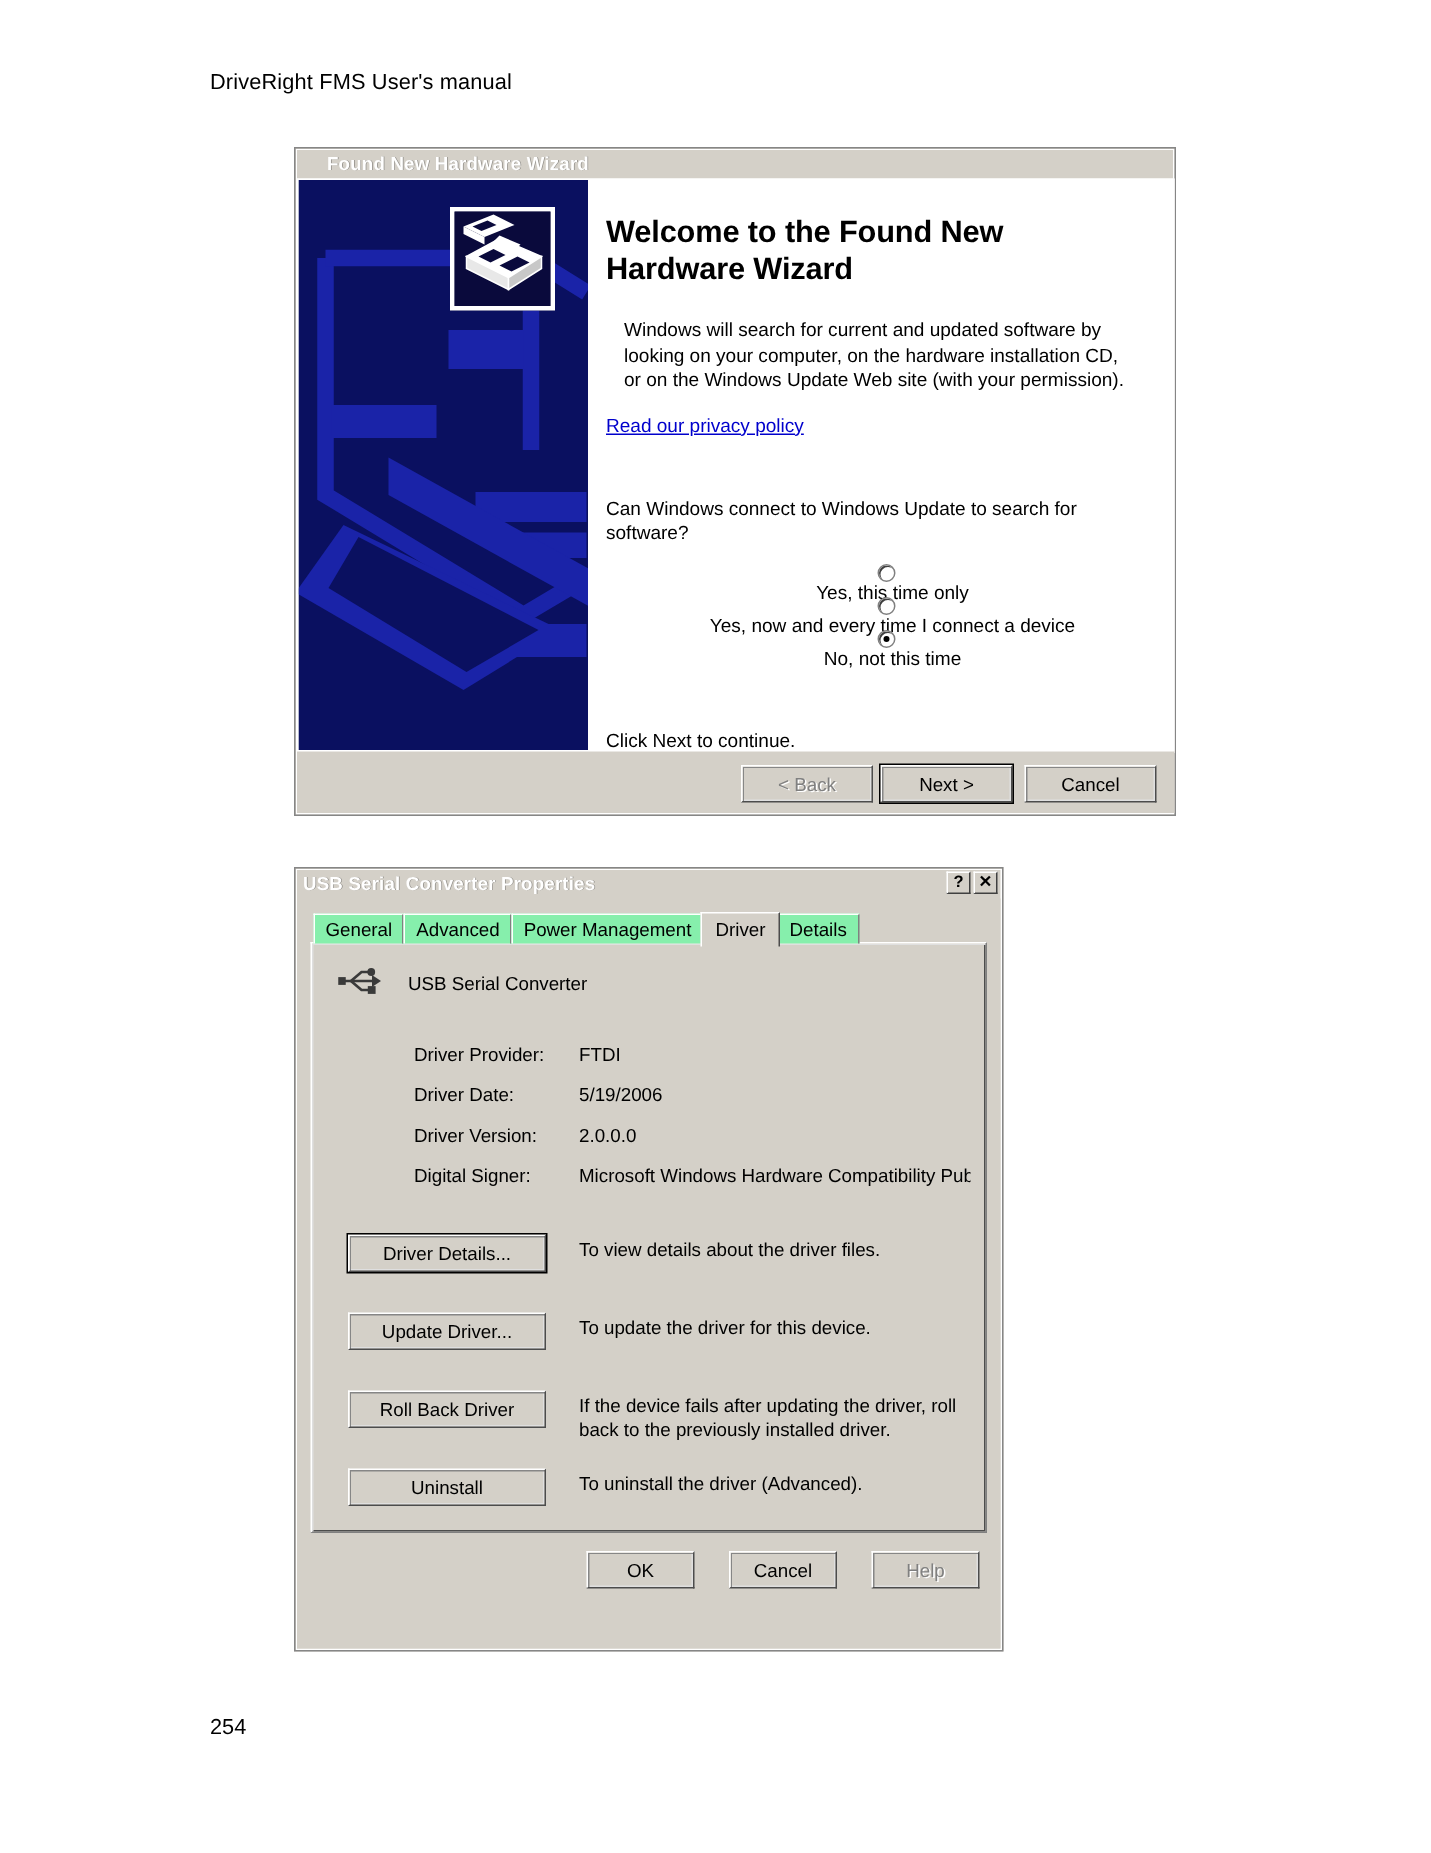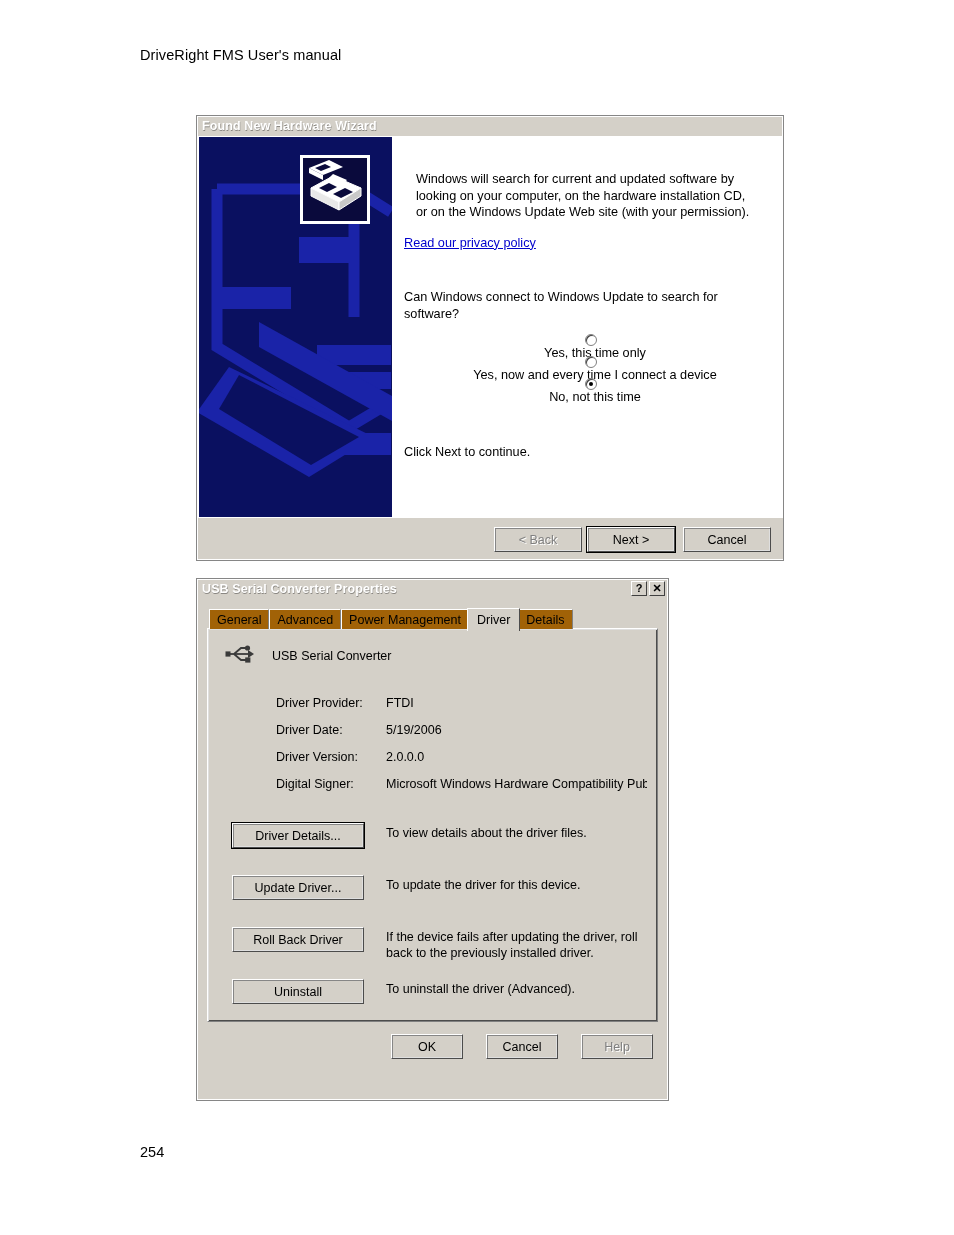--- a/index.html
+++ b/index.html
@@ -93,22 +93,22 @@
   }
   .btn.default {
     box-shadow: 1px 1px 0 0 #868686 inset, -1px -1px 0 0 #dfdfdf inset;
     outline: 1px solid #000;
     outline-offset: 0px;
   }
   .btn.disabled { color: #808080; text-shadow: 1px 1px 0 #ffffff; }
 
   
   #wizard {
-    left: 196px; top: 115px;
-    width: 588px; height: 446px;
+    left: 196px; top: 98px;
+    width: 588px; height: 446px; padding-left: 16px;
   }
   .wiz-body {
     position: absolute;
     left: 1px; top: 20px;
     width: 585px; height: 383px;
     background: #ffffff;
     border: 1px solid #ffffff;
     box-sizing: border-box;
     overflow: hidden;
   }
@@ -231,21 +231,21 @@
     display: flex;
     align-items: flex-end;
     padding-left: 2px;
     z-index: 2;
   }
   .tab {
     height: 20px;
     padding: 0 7px;
     font-size: 12.5px;
     line-height: 20px;
-    background: #a16207;
+    background: #86efac;
     border-top: 1px solid #ffffff;
     border-left: 1px solid #ffffff;
     border-right: 1px solid #808080;
     box-sizing: border-box;
     color: #000;
     white-space: nowrap;
     position: relative;
     cursor: default;
   }
   .tab.active {
@@ -373,20 +373,21 @@
           </g>
           <g fill="#0a0a3c">
             <polygon points="12,10 22,6 28,9 18,13"></polygon>
           </g>
           <path d="M 30 16 L 44 22 L 40 26 L 26 20 Z" fill="#ffffff"></path>
         </svg>
       </div>
     </div>
 
     <div class="wiz-content">
+      <div class="wiz-h1">Welcome to the Found New Hardware Wizard</div>
       <div class="wiz-p">Windows will search for current and updated software by looking on your computer, on the hardware installation CD, or on the Windows Update Web site (with your permission).</div>
       <a class="wiz-link">Read our privacy policy</a>
       <div class="wiz-q">Can Windows connect to Windows Update to search for software?</div>
 
       <div class="radio-list">
         <div class="radio-row">
           <span class="radio-mark"></span>
           <span>Yes, this time only</span>
         </div>
         <div class="radio-row">

